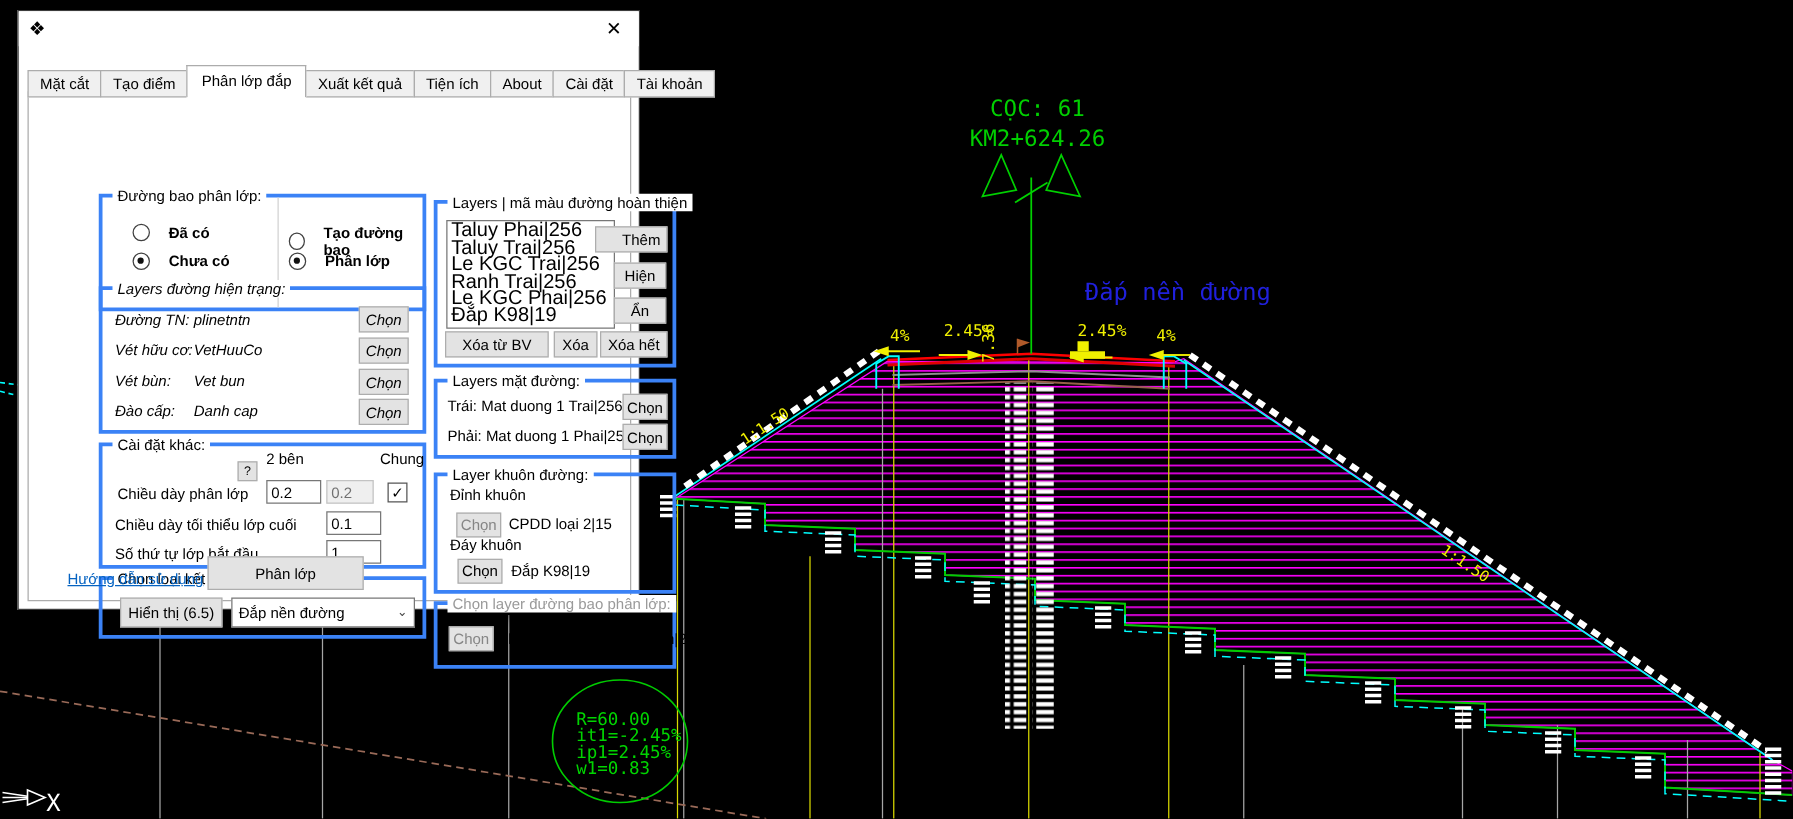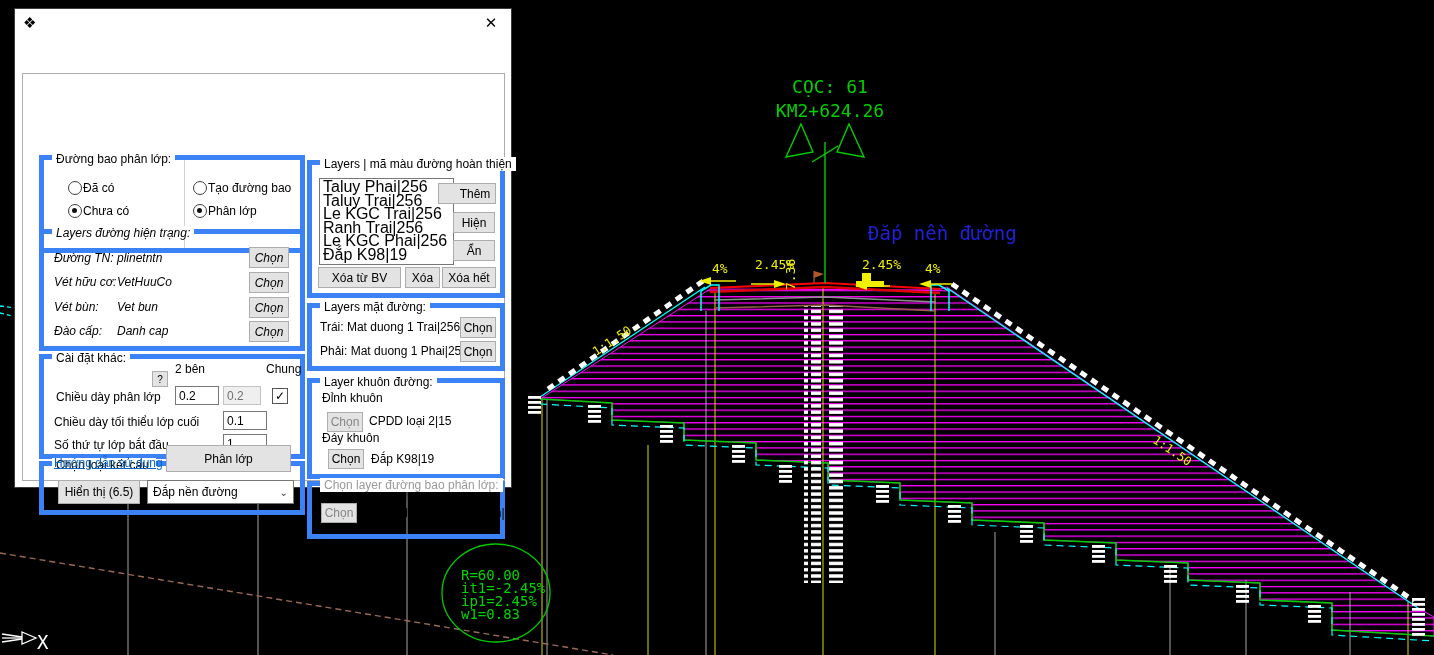--- a/index.html
+++ b/index.html
@@ -16,31 +16,31 @@
   .title-icon{font-size:15px;margin-right:8px;}
   .title-text{font-size:12.5px;}
   .close-btn{margin-left:auto;width:24px;height:22px;display:flex;align-items:center;
              justify-content:center;font-size:15px;cursor:pointer;}
   .tabs{position:absolute;left:7px;top:43px;display:flex;align-items:flex-end;z-index:3;}
   .tab{padding:3px 9px;border:1px solid #acacac;background:#f0f0f0;margin-right:-1px;
        white-space:nowrap;cursor:pointer;}
   .tab.active{background:#fff;border-bottom:1px solid #fff;padding:5px 11px;z-index:4;position:relative;}
   .panel{position:absolute;left:7px;top:64px;width:481px;height:406px;border:1px solid #acacac;background:#fff;}
 
-  .grp{position:absolute;border:5px solid #3b82f6;}
+  .grp{position:absolute;border:3px solid #3b82f6;margin-left:40px;}
   .grp-label{position:absolute;top:-8px;left:8px;background:#fff;padding:0 4px;white-space:nowrap;}
   .grp-label.dim{color:#9a9a9a;}
   .lbl{position:absolute;white-space:nowrap;}
   .btn{position:absolute;background:#e3e3e3;border:1px solid #adadad;display:flex;align-items:center;
        justify-content:center;font-size:12px;cursor:pointer;white-space:nowrap;}
   .btn.dim{color:#868686;}
   .inp{position:absolute;border:1px solid #777;background:#fff;font:12px "Liberation Sans",sans-serif;
        padding:2px 3px;box-sizing:border-box;}
   .inp.dim{background:#efefef;color:#707070;border-color:#c3c3c3;}
-  .radio{position:absolute;display:flex;align-items:center;gap:1px;cursor:pointer;}
+  .radio{position:absolute;display:flex;align-items:center;gap:15px;cursor:pointer;font-weight:bold;}
   .radio i{width:12px;height:12px;border:1px solid #404040;border-radius:50%;background:#fff;
            display:inline-block;position:relative;}
   .radio.on i::after{content:"";position:absolute;left:2.5px;top:2.5px;width:5px;height:5px;
            border-radius:50%;background:#111;}
   .chk{position:absolute;width:14px;height:14px;border:1px solid #555;background:#fff;
        display:flex;align-items:center;justify-content:center;font-size:12px;cursor:pointer;}
   .listbox{position:absolute;border:1px solid #777;background:#fff;font-size:16px;
        line-height:13.5px;padding:1px 3px;overflow:hidden;cursor:default;}
   .sel{position:absolute;border:1px solid #777;background:#fff;display:flex;align-items:center;
        padding:0 5px;cursor:pointer;}
@@ -190,20 +190,30 @@
     </g>
     <text x="37" y="649" font-size="19" fill="#FFFFFF" font-family="Liberation Sans, sans-serif">X</text>
   </svg>
 
   <div class="dlg">
     <div class="titlebar">
       <span class="title-icon">❖</span>
       <span class="close-btn">✕</span>
     </div>
 
+    <div class="tabs">
+      <span class="tab">Mặt cắt</span>
+      <span class="tab">Tạo điểm</span>
+      <span class="tab active">Phân lớp đắp</span>
+      <span class="tab">Xuất kết quả</span>
+      <span class="tab">Tiện ích</span>
+      <span class="tab">About</span>
+      <span class="tab">Cài đặt</span>
+      <span class="tab">Tài khoản</span>
+    </div>
 
     <div class="panel">
 
       <div class="grp" style="left:16px;top:81px;width:256px;height:88px;">
         <span class="grp-label">Đường bao phân lớp:</span>
         <div style="position:absolute;left:140px;top:0;bottom:0;width:1px;background:#d2d2d2;"></div>
         <div class="radio" style="left:24px;top:21px;">
             <i></i>
             <span>Đã có</span>
           </div>

